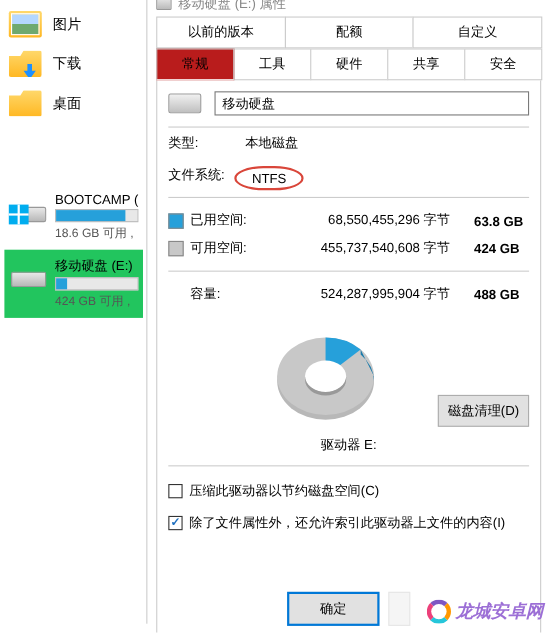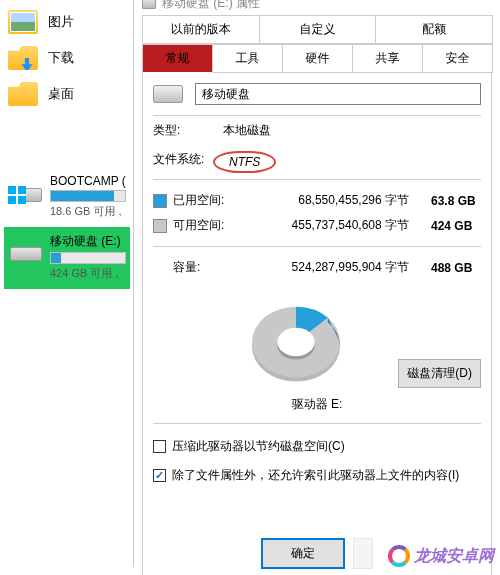--- a/index.html
+++ b/index.html
@@ -191,21 +191,20 @@
       padding: 6px 0;
       font-size: 12px;
     }
     .info-label { width: 70px; }
     .info-val { }
     .ntfs-circle {
       border: 2px solid #d9463a;
       border-radius: 50%/60%;
       padding: 2px 14px;
       margin-left: -10px;
-      font-style: italic;
     }
     .space-section {
       border-top: 1px solid #ccc;
       padding: 8px 0;
     }
     .space-row {
       display: flex;
       align-items: center;
       padding: 4px 0;
       font-size: 12px;
@@ -362,22 +361,22 @@
   </div>
 </div>
 
 <div class="dialog">
   <div class="titlebar">
     <span class="tiny-disk"></span>
     <span>移动硬盘 (E:) 属性</span>
   </div>
   <div class="tabs-row">
     <div class="tab">以前的版本</div>
+    <div class="tab">配额</div>
     <div class="tab">自定义</div>
-    <div class="tab">配额</div>
   </div>
   <div class="tabs-row">
     <div class="tab active">常规</div>
     <div class="tab">工具</div>
     <div class="tab">硬件</div>
     <div class="tab">共享</div>
     <div class="tab">安全</div>
   </div>
 
   <div class="tab-content">

